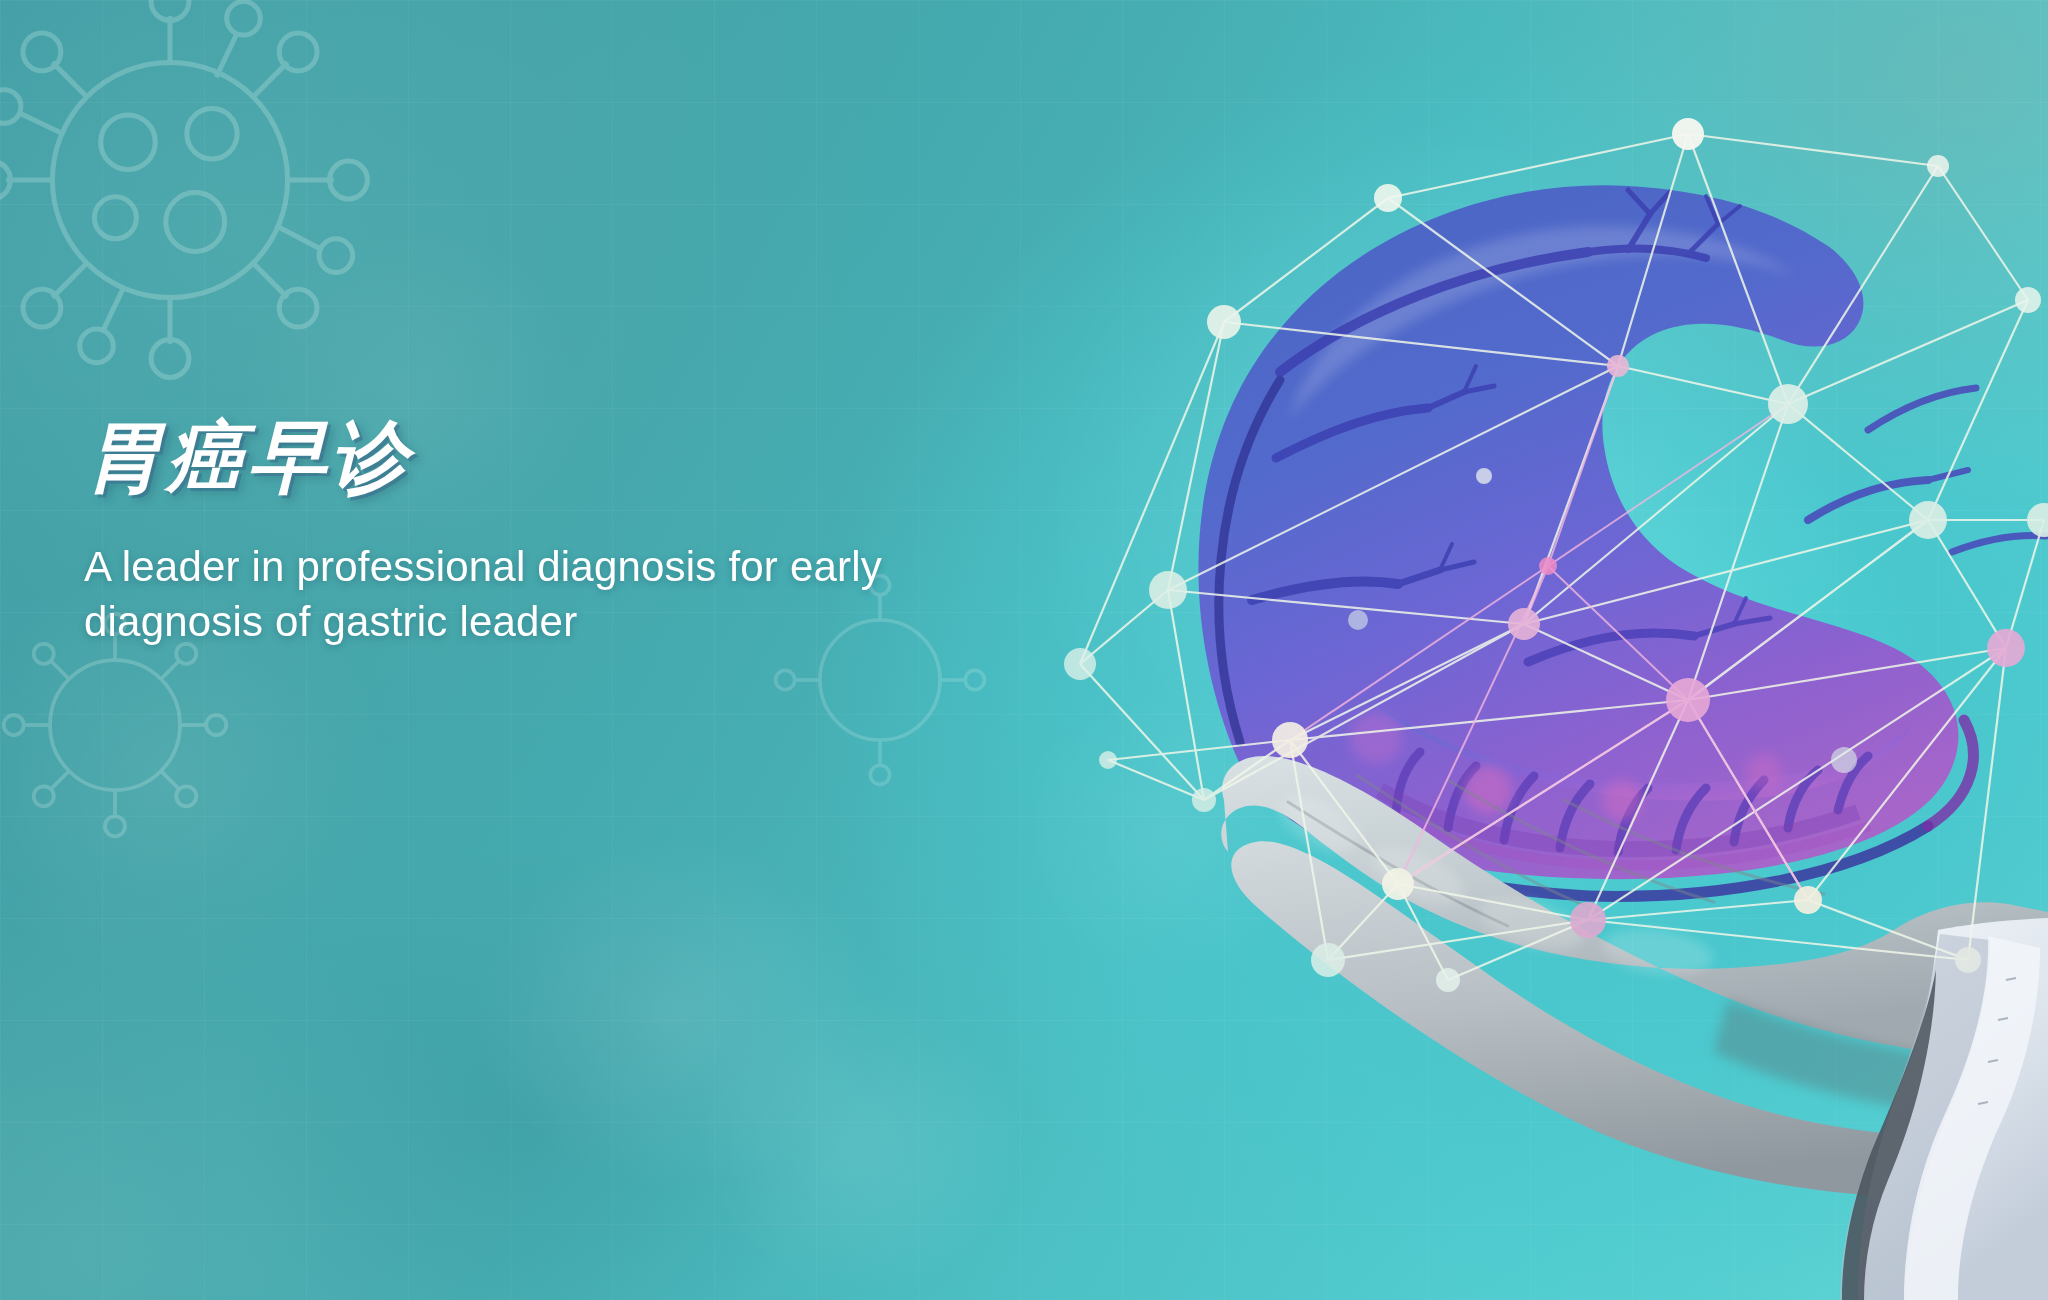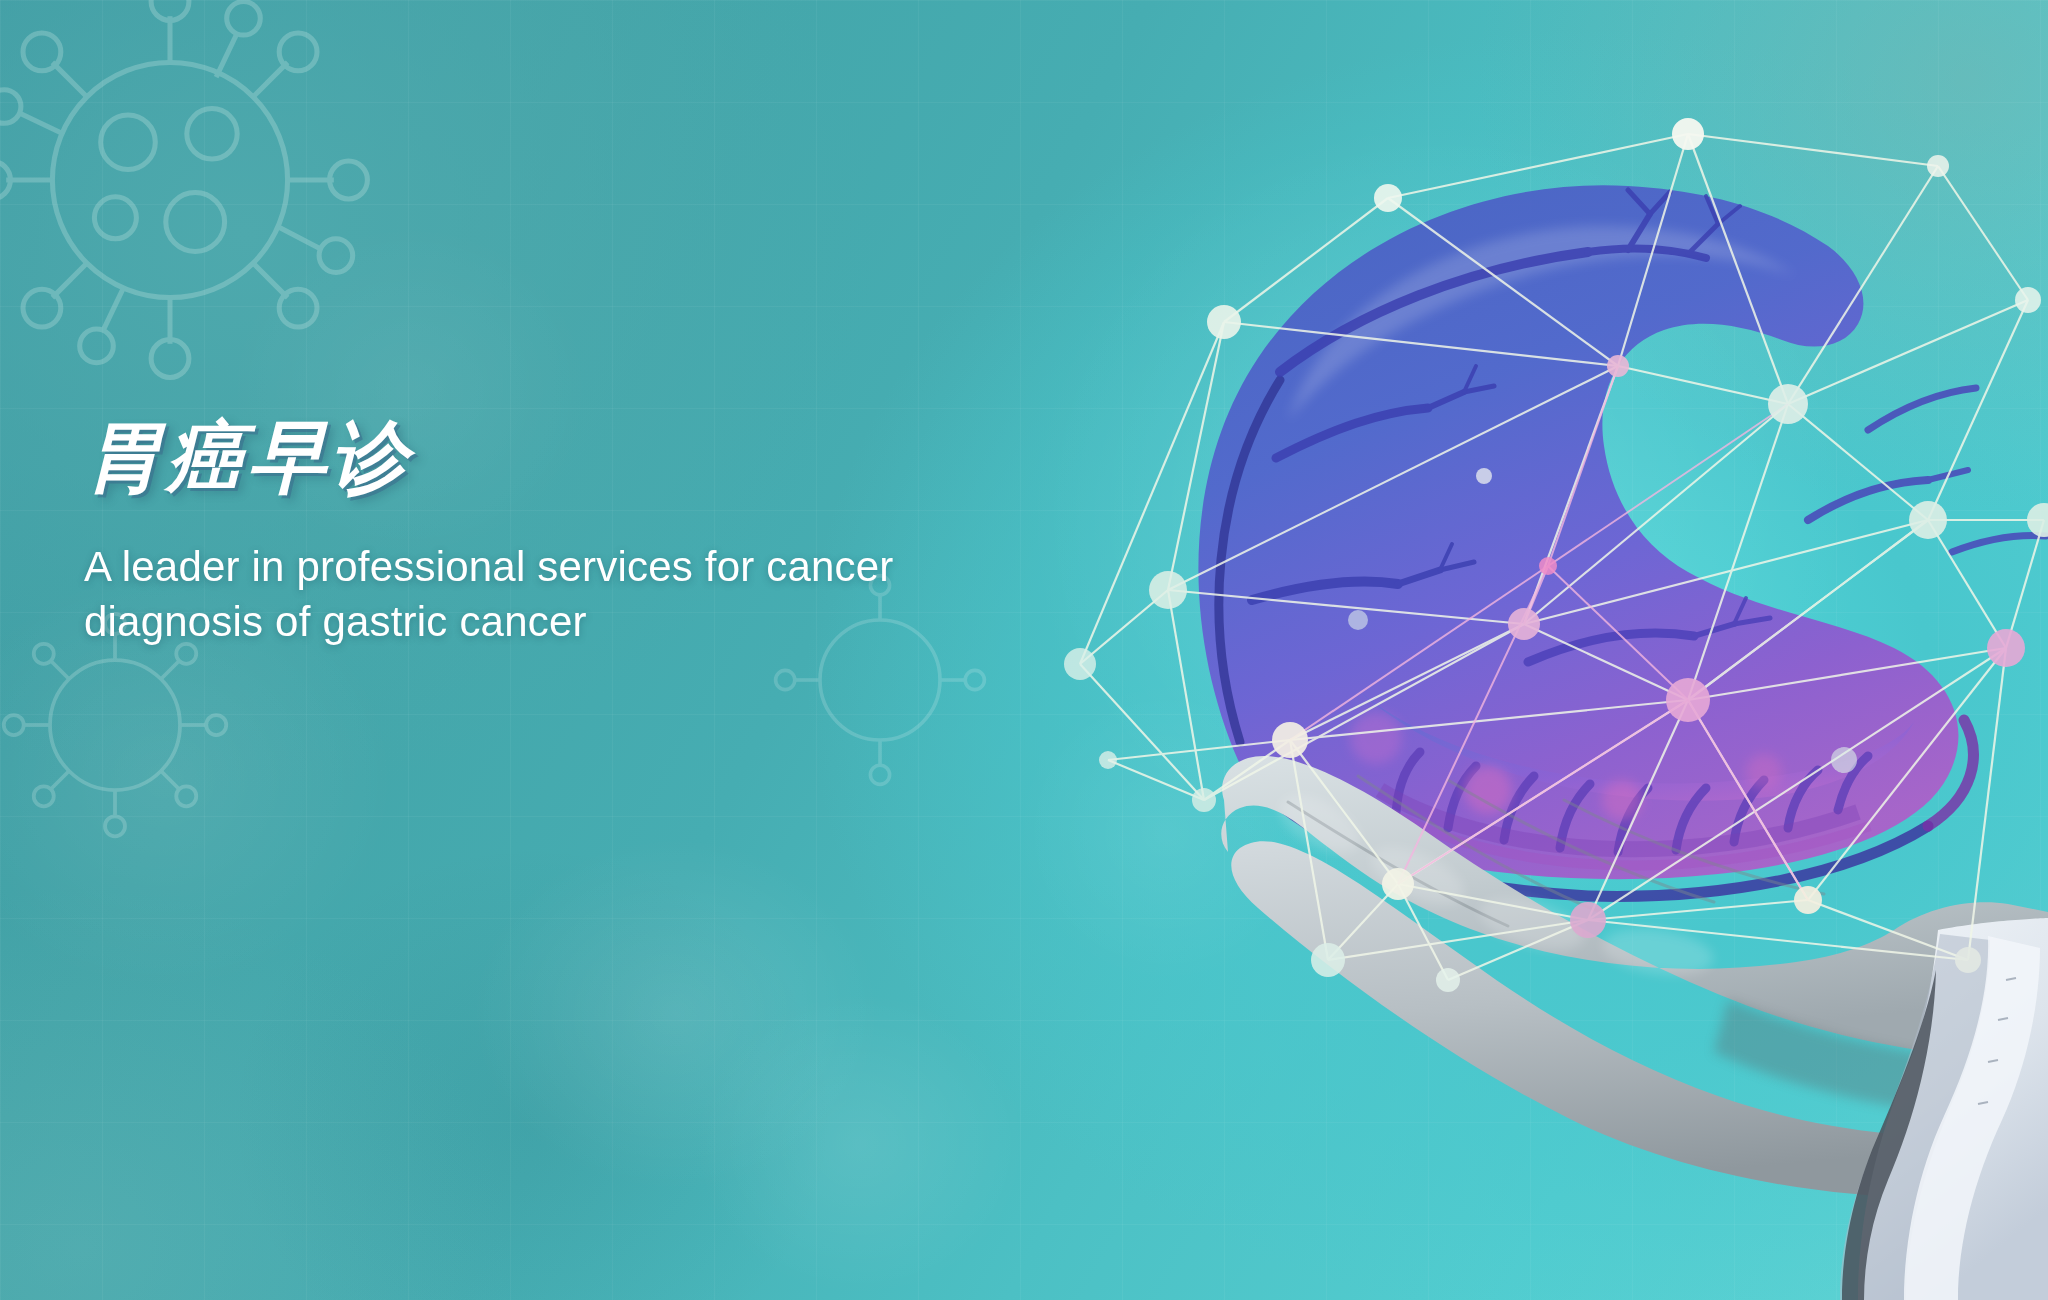--- a/index.html
+++ b/index.html
@@ -485,18 +485,18 @@
           <circle cx="916" cy="760" r="13" fill="#dceee8" opacity=".6"></circle>
           <circle cx="430" cy="620" r="10" fill="#e6f4ee" opacity=".55"></circle>
         </g>
       </g>
     </svg>
   </div>
 
   <div class="copy">
     <div class="headline l1">胃癌早诊</div>
     <div class="subhead">
-      <div>A leader in professional services for cancer</div>
-      <div>diagnosis of gastric cancer</div>
+      <div>A leader in professional diagnosis for early</div>
+      <div>diagnosis of gastric leader</div>
     </div>
   </div>
 
 </div>
 
 </body></html>

